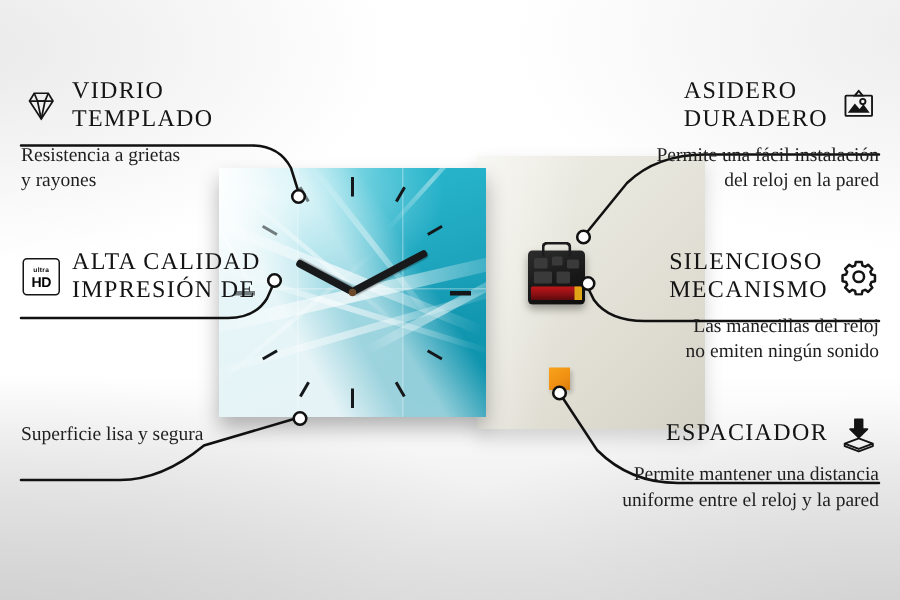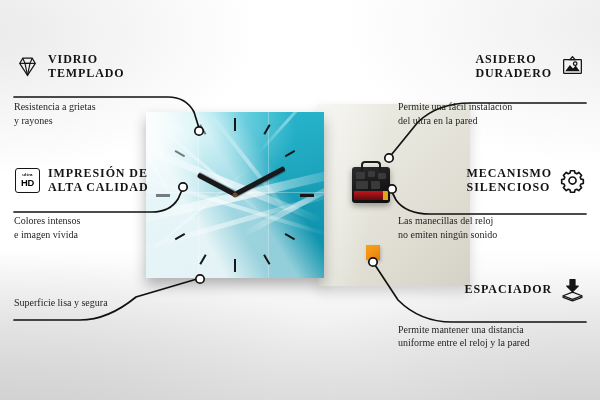--- a/index.html
+++ b/index.html
@@ -78,31 +78,31 @@
     box-shadow:1px 2px 3px rgba(0,0,0,.22);
   }
 
   
   .feature{position:absolute;width:188px;}
   .feature .head{display:flex;align-items:center;gap:7px;}
   .feature.right .head{flex-direction:row-reverse;}
   .ficon{width:27px;height:27px;flex:0 0 27px;display:flex;align-items:center;justify-content:center;color:#000000;}
   .ftitle{
     font-family:"Liberation Serif", serif;
-    font-size:12px;font-weight:700;letter-spacing:.9px;color:#141414;
+    font-size:16px;font-weight:400;letter-spacing:.9px;color:#141414;
     line-height:1.18;text-transform:uppercase;
   }
   .feature.left .ftitle{text-align:left;}
   .feature.right .ftitle{}
   .fdesc{
     font-family:"Liberation Serif", serif;
-    font-size:10px;color:#1f1f1f;line-height:1.32;margin-top:20px;
+    font-size:13px;color:#1f1f1f;line-height:1.32;margin-top:4px;
   }
   .feature.left .fdesc{text-align:left;}
-  .feature.right .fdesc{}
+  .feature.right .fdesc{text-align:right;}
 
   
   .hd-badge{width:23px;height:23px;border:1.6px solid #151515;border-radius:3px;
     display:flex;flex-direction:column;align-items:center;justify-content:center;line-height:1;}
   .hd-badge .u{font-family:"Liberation Sans",sans-serif;font-size:4.4px;font-weight:700;letter-spacing:.2px;}
   .hd-badge .h{font-family:"Liberation Sans",sans-serif;font-size:9.4px;font-weight:700;letter-spacing:-.2px;margin-top:.5px;}
 </style>
 </head>
 <body>
 
@@ -214,27 +214,23 @@
 
   <div class="feature left" style="left:14px;top:166px;">
     <div class="head">
       <span class="ficon">
         <span class="hd-badge">
           <span class="u">ultra</span>
           <span class="h">HD</span>
         </span>
       </span>
       <div class="ftitle">
+        <div>ALTA CALIDAD</div>
         <div>IMPRESIÓN DE</div>
-        <div>ALTA CALIDAD</div>
-      </div>
-    </div>
-    <div class="fdesc">
-      <div>Colores intensos</div>
-      <div>e imagen vívida</div>
+      </div>
     </div>
   </div>
 
   <div class="feature left" style="left:14px;top:276px;">
     <div class="fdesc">
       <div>Superficie lisa y segura</div>
     </div>
   </div>
 
   <div class="feature right" style="left:398px;top:52px;">
@@ -247,35 +243,35 @@
           <circle cx="14.6" cy="9.3" r="1.7"></circle>
         </svg>
       </span>
       <div class="ftitle">
         <div>ASIDERO</div>
         <div>DURADERO</div>
       </div>
     </div>
     <div class="fdesc">
       <div>Permite una fácil instalación</div>
-      <div>del ultra en la pared</div>
+      <div>del reloj en la pared</div>
     </div>
   </div>
 
   <div class="feature right" style="left:398px;top:166px;">
     <div class="head">
       <span class="ficon">
         <svg viewBox="0 0 24 24" width="25" height="25" fill="none" stroke="#141414" stroke-width="1.6" stroke-linejoin="round">
           <path d="M10.1 2.6 h3.8 l.45 2.25 1.75 .72 1.9-1.3 2.7 2.7 -1.3 1.9 .72 1.75 2.25 .45 v3.8 l-2.25 .45 -.72 1.75 1.3 1.9 -2.7 2.7 -1.9-1.3 -1.75 .72 -.45 2.25 h-3.8 l-.45-2.25 -1.75-.72 -1.9 1.3 -2.7-2.7 1.3-1.9 -.72-1.75 -2.25-.45 v-3.8 l2.25-.45 .72-1.75 -1.3-1.9 2.7-2.7 1.9 1.3 1.75-.72 Z"></path>
           <circle cx="12" cy="12" r="3.4"></circle>
         </svg>
       </span>
       <div class="ftitle">
+        <div>SILENCIOSO</div>
         <div>MECANISMO</div>
-        <div>SILENCIOSO</div>
       </div>
     </div>
     <div class="fdesc">
       <div>Las manecillas del reloj</div>
       <div>no emiten ningún sonido</div>
     </div>
   </div>
 
   <div class="feature right" style="left:398px;top:276px;">
     <div class="head">

